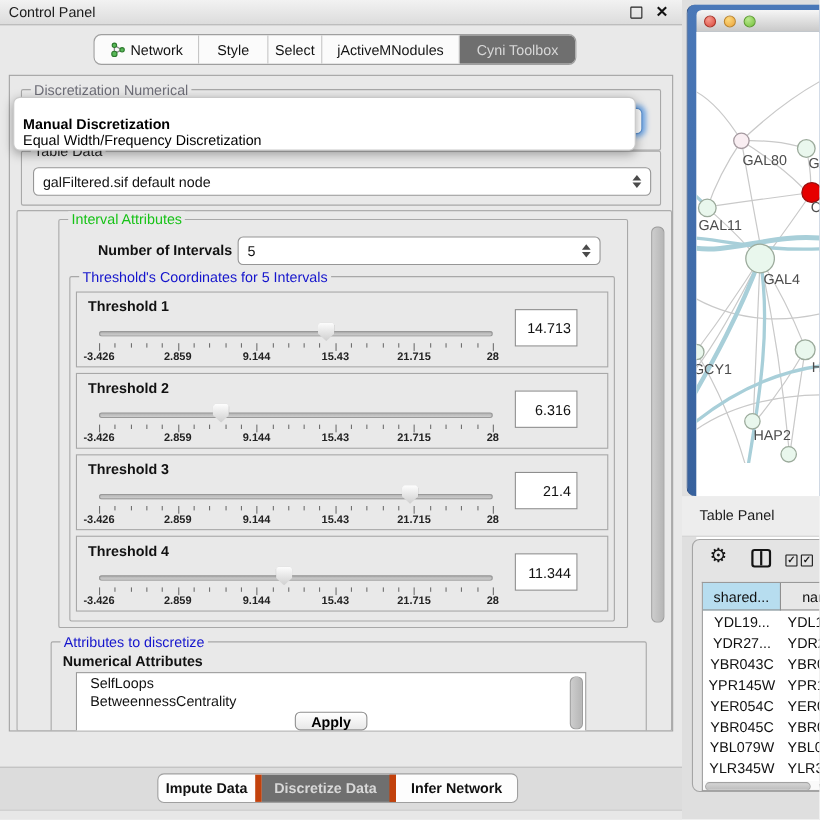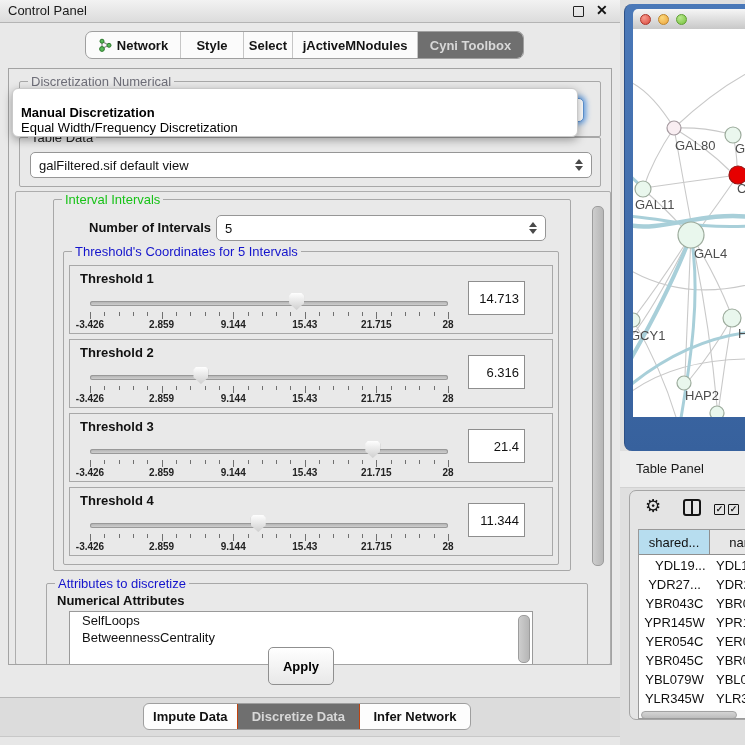--- a/index.html
+++ b/index.html
@@ -10,21 +10,21 @@
   .cp{position:absolute;left:0;top:0;width:620px;height:745px;background:#e9e9e9;}
   .cp-titlebar{position:absolute;left:0;top:0;width:620px;height:22px;
      background:linear-gradient(#f2f2f2,#dcdcdc);border-bottom:1px solid #b4b4b4;}
   .cp-title{position:absolute;left:8px;top:3px;font-size:13px;color:#1a1a1a;}
   .float-ic{position:absolute;left:573px;top:6px;width:9px;height:9px;border:1.6px solid #222;border-radius:1px;}
   .close-ic{position:absolute;left:596px;top:2px;font-weight:bold;font-size:14px;color:#111;}
   
   .tabbar{position:absolute;left:85px;top:31px;width:437px;height:26px;background:#fbfbfb;
      border:1px solid #9f9f9f;border-radius:7px;display:flex;overflow:hidden;}
   .tab{height:100%;display:flex;align-items:center;justify-content:center;gap:5px;
-     border-right:1px solid #c6c6c6;font-weight:bold;font-size:13px;color:#141414;box-sizing:border-box;}
+     border-right:1px solid #c6c6c6;font-weight:normal;font-size:13px;color:#141414;box-sizing:border-box;}
   .tab:last-child{border-right:none;}
   .tab.sel{background:#6f6f6f;color:#d8d8d8;}
   
   .outer{position:absolute;left:8px;top:68px;width:602px;height:595px;border:1px solid #a3a3a3;
      background:#e9e9e9;overflow:hidden;}
   .group{position:absolute;border:1px solid #a8a8a8;border-radius:2px;}
   .legend{position:absolute;top:-8px;left:8px;background:#e9e9e9;padding:0 3px;font-size:13px;}
   .legend.gray{color:#6e6e78;}
   .legend.green{color:#17c217;}
   .legend.blue{color:#1414cc;text-align:right;}
@@ -62,31 +62,31 @@
      text-align:right;line-height:34px;padding-right:5px;box-sizing:border-box;font-size:13px;}
   
   .listbox{position:absolute;left:68px;top:610px;width:462px;height:70px;background:#fff;border:1px solid #9a9a9a;}
   .listbox .li{padding:1px 0 1px 12px;font-size:13px;height:15px;}
   
   .btn{position:absolute;background:linear-gradient(#ffffff,#e8e8e8);border:1px solid #8f8f8f;border-radius:5px;
      text-align:center;font-size:13px;font-weight:600;}
   .modebar{position:absolute;left:143px;top:703px;width:326px;height:25px;background:#fdfdfd;
      border:1px solid #9f9f9f;border-radius:6px;display:flex;overflow:hidden;}
   .modetab{height:100%;display:flex;align-items:center;justify-content:center;
-     border-right:1px solid #c2410c;font-weight:bold;font-size:13px;box-sizing:border-box;}
+     border-right:6px solid #c2410c;font-weight:bold;font-size:13px;box-sizing:border-box;}
   .modetab:last-child{border-right:none;}
   .modetab.sel{background:#6f6f6f;color:#d8d8d8;}
   
   .netwin{position:absolute;left:624px;top:4px;width:121px;height:447px;
      background:linear-gradient(180deg,#4a78b8,#37619d);border-radius:8px 0 0 8px;
      border-left:1px solid #2c4f85;}
   .net-titlebar{position:absolute;left:8px;top:5px;width:113px;height:20px;
      background:linear-gradient(#f6f6f6,#c8c8c8);border-radius:5px 0 0 0;border-bottom:1px solid #9a9a9a;}
   .light{position:absolute;top:4.5px;width:11px;height:11px;border-radius:50%;box-sizing:border-box;}
-  .net-canvas{position:absolute;left:8px;top:25px;width:113px;height:388px;background:#fff;overflow:hidden;}
+  .net-canvas{position:absolute;left:8px;top:25px;width:113px;height:500px;background:#fff;overflow:hidden;}
   .net-canvas svg text{font-family:"Liberation Sans",sans-serif;font-size:13px;fill:#4d4d4d;}
   .tp-bar{position:absolute;left:620px;top:451px;width:125px;height:36px;background:#ededed;
      border-bottom:1px solid #d2d2d2;}
   .tp-title{position:absolute;left:16px;top:10px;font-size:13px;color:#1a1a1a;}
   .tp-panel{position:absolute;left:629px;top:490px;width:120px;height:228px;background:#e4e4e4;
      border:1px solid #a5a5a5;border-radius:7px 0 0 7px;}
   .gear{position:absolute;left:15px;top:4px;font-size:18px;color:#141414;font-family:"DejaVu Sans",sans-serif;}
   .spliticon{position:absolute;left:53px;top:8px;width:14px;height:13px;border:2px solid #141414;border-radius:3px;}
   .spliticon:before{content:"";position:absolute;left:5.5px;top:0;width:2px;height:13px;background:#141414;}
   .cbicon{position:absolute;top:13px;width:9px;height:9px;border:1.5px solid #141414;border-radius:1px;font-size:9px;
@@ -146,30 +146,30 @@
       <div class="group" style="left:10px;top:12px;width:580px;height:54px">
         <span class="legend gray">Discretization Numerical</span>
         <div class="combo focusring" style="left:10px;top:16px;width:554px;height:24px">
           <span class="stepper"></span>
         </div>
       </div>
 
       <div class="group" style="left:10px;top:68px;width:580px;height:48px">
         <span class="legend" style="color:#222">Table Data</span>
         <div class="combo" style="left:10px;top:14px;width:562px;height:26px">
-          <span>galFiltered.sif default view</span>
+          <span>galFiltered.sif default node</span>
           <span class="stepper"></span>
         </div>
       </div>
 
       <div class="group" style="left:6px;top:122px;width:594px;height:472px;border-color:#adadad"></div>
       <div class="vthumb" style="left:583px;top:137px;width:10px;height:358px"></div>
 
       <div class="group" style="left:44px;top:130px;width:516px;height:370px">
-        <span class="legend green">Interval Intervals</span>
+        <span class="legend green">Interval Attributes</span>
       </div>
       <div class="abs" style="left:80px;top:151px;font-weight:bold">Number of Intervals</div>
       <div class="combo" style="left:207px;top:146px;width:330px;height:26px">
         <span>5</span>
         <span class="stepper"></span>
       </div>
 
       <div class="group" style="left:54px;top:182px;width:494px;height:312px">
         <span class="legend blue">Threshold's Coordinates for 5 Intervals</span>
       </div>
@@ -358,21 +358,21 @@
         <span class="legend blue">Attributes to discretize</span>
       </div>
       <div class="abs" style="left:48px;top:524px;font-weight:bold">Numerical Attributes</div>
       <div class="listbox" style="left:60px;top:542px">
         <div class="li">SelfLoops</div>
         <div class="li">BetweennessCentrality</div>
         <div class="vthumb" style="left:448px;top:3px;width:10px;height:46px"></div>
       </div>
     </div>
 
-    <button class="btn" style="left:268px;top:647px;width:66px;height:38px">Apply</button>
+    <button class="btn" style="left:268px;top:647px;width:66px;height:17px">Apply</button>
 
     <div class="abs" style="left:0;top:697px;width:620px;height:1px;background:#b5b5b5"></div>
     <div class="abs" style="left:0;top:698px;width:620px;height:47px;background:#dcdcdc"></div>
     <div class="modebar">
       <div class="modetab" style="width:97px">
         <span>Impute Data</span>
       </div>
       <div class="modetab sel" style="width:127px">
         <span>Discretize Data</span>
       </div>
@@ -451,21 +451,21 @@
     <span class="gear">⚙</span>
     <span class="spliticon"></span>
     <span class="cbicon" style="left:84px">✓</span>
     <span class="cbicon" style="left:98px">✓</span>
 
     <div class="tbl">
       <div class="th" style="left:0;width:71px;background:#b7ddef">shared...</div>
       <div class="th" style="left:71px;width:72px;background:#e7e7e7">name</div>
       <div class="rows">
         <div class="trow" style="top:0">
-          <div class="tcell" style="left:16px;width:71px;text-align:left">YDL19...</div>
+          <div class="tcell" style="left:0;width:71px;text-align:center">YDL19...</div>
           <div class="tcell" style="left:77px;width:66px">YDL19</div>
         </div>
         <div class="trow" style="top:19px">
           <div class="tcell" style="left:0;width:71px;text-align:center">YDR27...</div>
           <div class="tcell" style="left:77px;width:66px">YDR27</div>
         </div>
         <div class="trow" style="top:38px">
           <div class="tcell" style="left:0;width:71px;text-align:center">YBR043C</div>
           <div class="tcell" style="left:77px;width:66px">YBR043C</div>
         </div>

